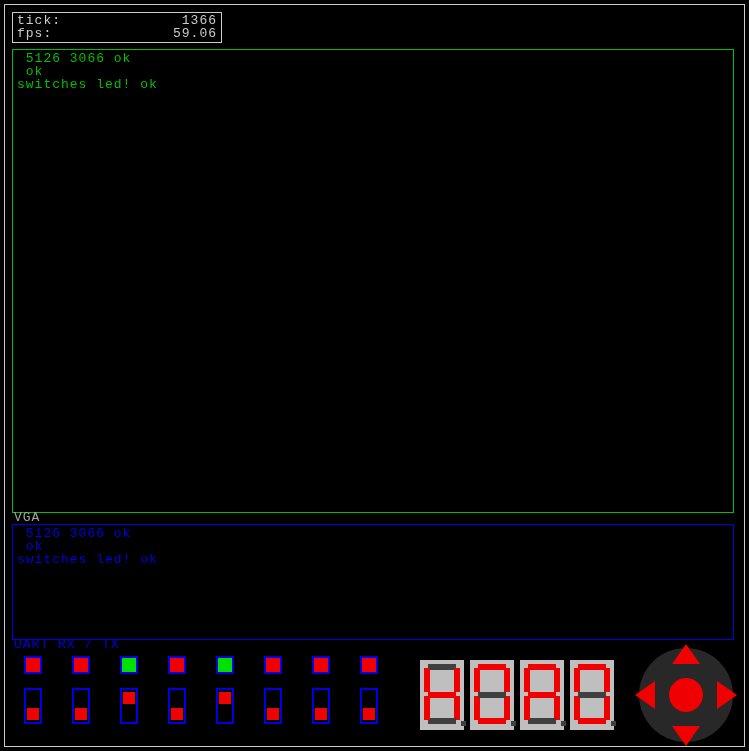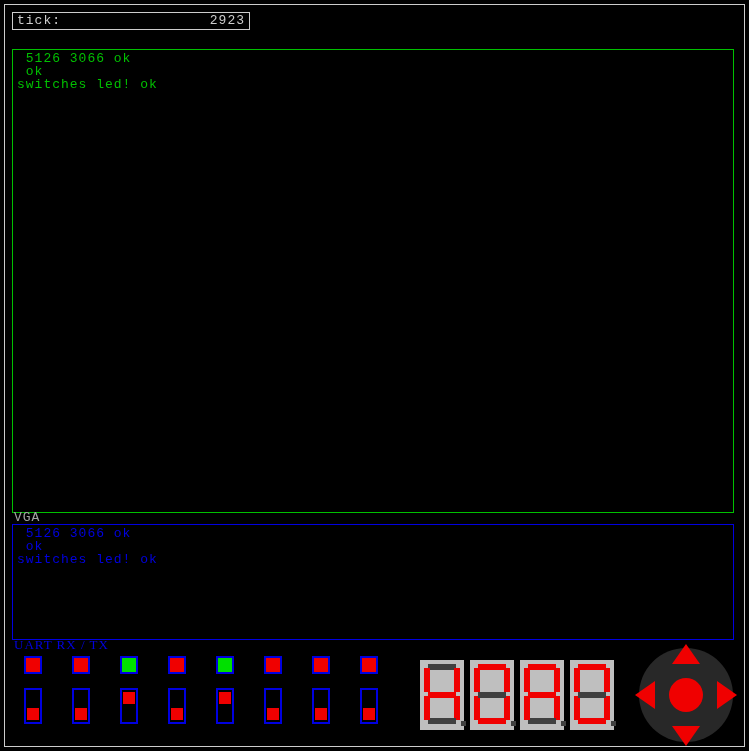--- a/index.html
+++ b/index.html
@@ -14,21 +14,21 @@
   }
   .frame {
     position: absolute;
     top: 4px; left: 4px;
     width: 741px; height: 743px;
     border: 1px solid #ccc;
   }
   .stats-box {
     position: absolute;
     top: 12px; left: 12px;
-    width: 238px;
+    width: 210px;
     border: 1px solid #ccc;
     color: #ccc;
     padding: 1px 4px 2px 4px;
     line-height: 13px;
     letter-spacing: 1px;
   }
   .stats-row { display: flex; justify-content: space-between; }
   .vga-panel {
     position: absolute;
     top: 49px; left: 12px;
@@ -59,21 +59,20 @@
     padding: 2px 4px;
     line-height: 13px;
     white-space: pre;
     letter-spacing: 1px;
   }
   .uart-label {
     position: absolute;
     left: 14px; top: 637px;
     color: #0000e0;
     letter-spacing: 1px;
-    font-family: Liberation Serif, serif;
   }
   
   .io-row {
     position: absolute;
     left: 24px; top: 656px;
     display: flex;
     gap: 30px;
   }
   .io-col { display: flex; flex-direction: column; align-items: center; gap: 14px; }
   .led {
@@ -147,21 +146,25 @@
   .arrow.right { top: 50%; right:-4px; margin-top:-14px;  border-width: 14px 0 14px 20px; border-color: transparent transparent transparent #f00000; }
 </style>
 </head>
 <body>
 
 <div class="frame"></div>
 
 <div class="stats-box">
   <div class="stats-row">
     <span>tick:</span>
-    <span>2923</span>
+    <span>1366</span>
+  </div>
+  <div class="stats-row">
+    <span>fps:</span>
+    <span>59.06</span>
   </div>
 </div>
 
 <div class="vga-panel">
   <div class="vga-content" id="vga-content"> 5126 3066 ok
  ok
 switches led! ok</div>
 </div>
 <div class="vga-label">VGA</div>
 

